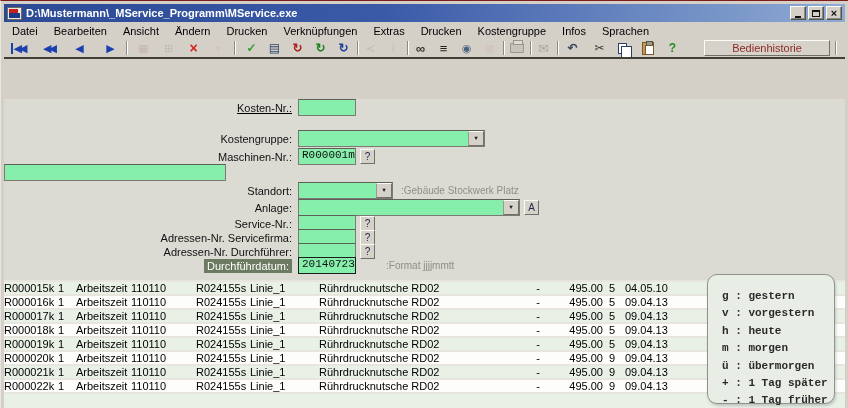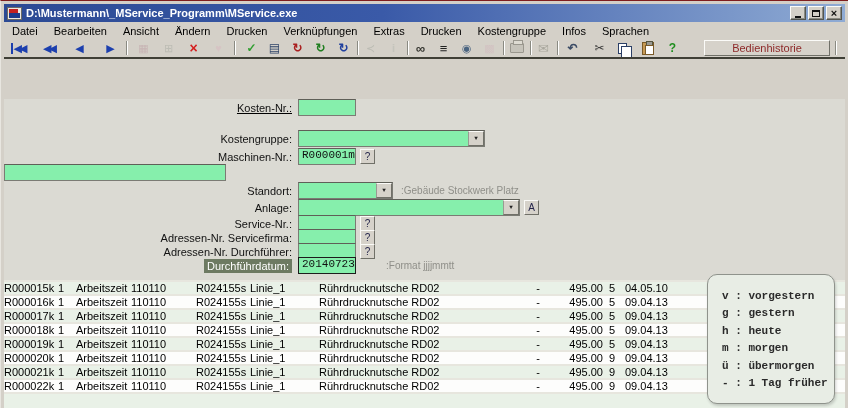--- a/index.html
+++ b/index.html
@@ -404,21 +404,22 @@
         <span class="tc c6">Rührdrucknutsche RD02</span>
         <span class="tc c7">-</span>
         <span class="tc c8">495.00</span>
         <span class="tc c9">9</span>
         <span class="tc c10">09.04.13</span>
       </div>
       <div class="trow alt partial"></div>
     </div>
 
   <div class="legend" id="legend">
+      <div class="lline">g : gestern</div>
       <div class="lline">v : vorgestern</div>
-      <div class="lline">g : gestern</div>
       <div class="lline">h : heute</div>
       <div class="lline">m : morgen</div>
       <div class="lline">ü : übermorgen</div>
+      <div class="lline">+ : 1 Tag später</div>
       <div class="lline">- : 1 Tag früher</div>
     </div>
 
 </div>
 
 </body></html>

